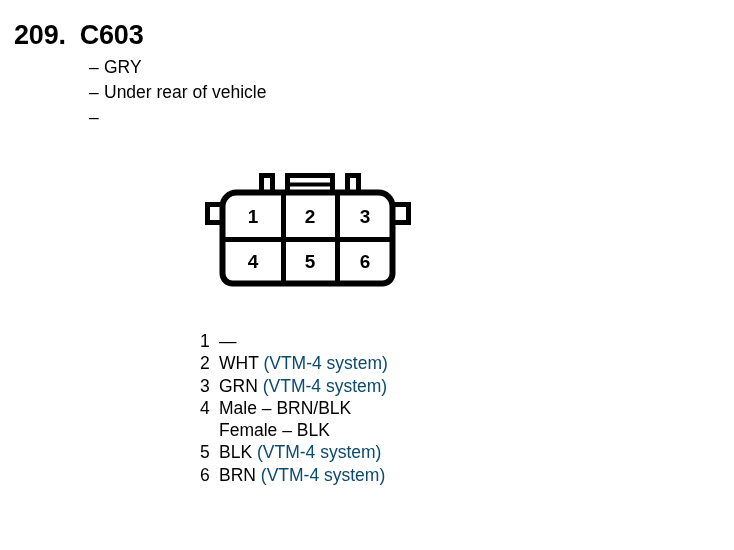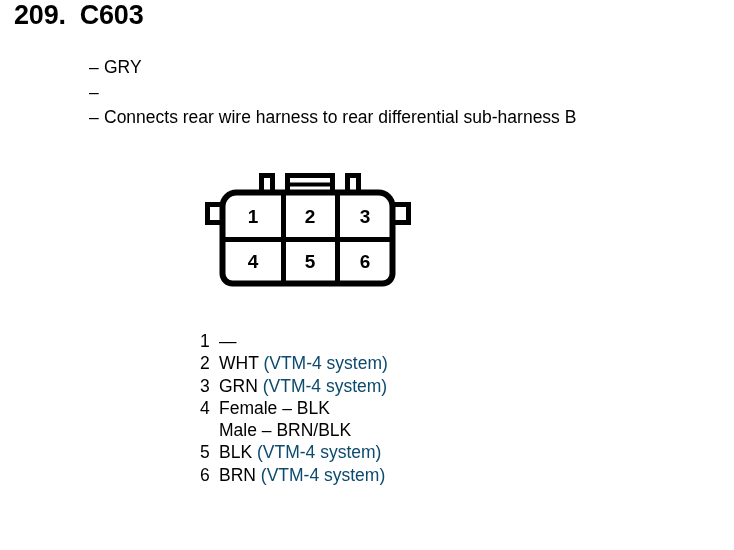--- a/index.html
+++ b/index.html
@@ -15,21 +15,21 @@
     overflow: hidden;
     font-family: "Liberation Sans", sans-serif;
     color: #000000;
     -webkit-font-smoothing: antialiased;
   }
 
   
   #page-title {
     position: absolute;
     left: 14px;
-    top: 0;
+    top: 20px;
     font-size: 27px;
     font-weight: bold;
     letter-spacing: -0.2px;
     white-space: nowrap;
   }
   #page-title .num { margin-right: 14px; }
 
   
   #description-list {
     position: absolute;
@@ -94,24 +94,24 @@
   <span class="num">209.</span><span class="code">C603</span>
 </div>
 
 <div id="description-list">
     <div class="desc-row">
       <span class="desc-dash">–</span>
       <span>GRY</span>
     </div>
     <div class="desc-row">
       <span class="desc-dash">–</span>
+      <span>Under rear of vehicle</span>
     </div>
     <div class="desc-row">
       <span class="desc-dash">–</span>
-      <span>Connects rear wire harness to rear differential sub-harness B</span>
     </div>
   </div>
 
 <div id="connector-diagram">
   <svg width="215" height="135" viewBox="0 0 215 135" xmlns="http://www.w3.org/2000/svg">
     <g>
 
       <rect x="61.5" y="10.5" width="11" height="17" fill="#ffffff" stroke="#000000" stroke-width="5"></rect>
 
       <rect x="87.5" y="10.5" width="45" height="17" fill="#ffffff" stroke="#000000" stroke-width="5"></rect>
@@ -167,22 +167,22 @@
     </div>
     <div class="pin-row">
       <span class="pin-num">3</span>
       <span class="pin-body">
         <span class="pin-sub"><span>GRN </span><span class="sys">(VTM-4 system)</span></span>
       </span>
     </div>
     <div class="pin-row">
       <span class="pin-num">4</span>
       <span class="pin-body">
+        <span class="pin-sub"><span>Male – BRN/BLK</span></span>
         <span class="pin-sub"><span>Female – BLK</span></span>
-        <span class="pin-sub"><span>Male – BRN/BLK</span></span>
       </span>
     </div>
     <div class="pin-row">
       <span class="pin-num">5</span>
       <span class="pin-body">
         <span class="pin-sub"><span>BLK </span><span class="sys">(VTM-4 system)</span></span>
       </span>
     </div>
     <div class="pin-row">
       <span class="pin-num">6</span>

